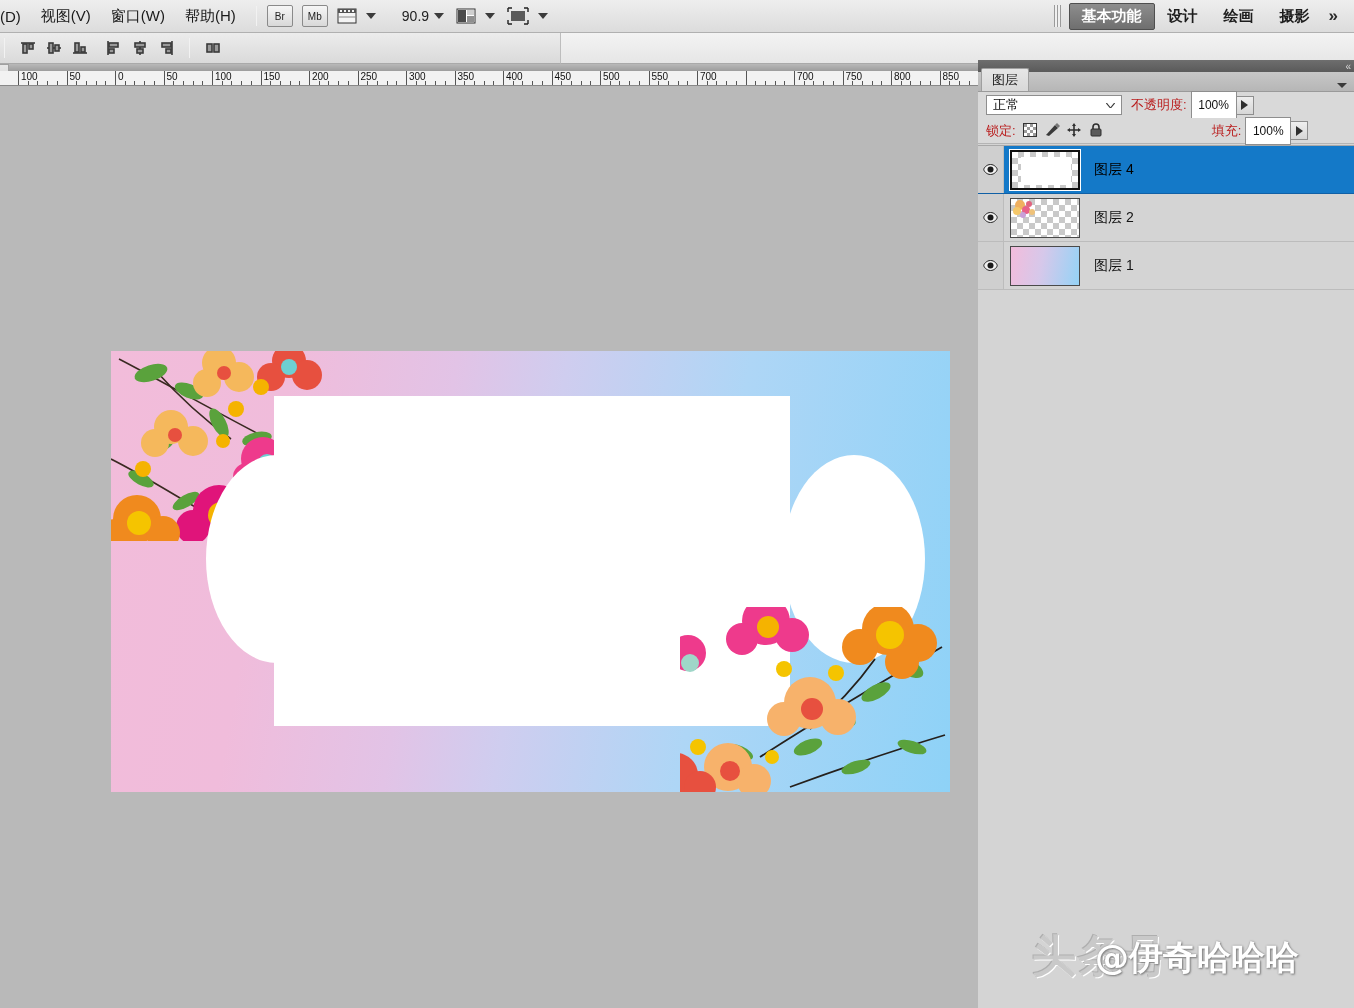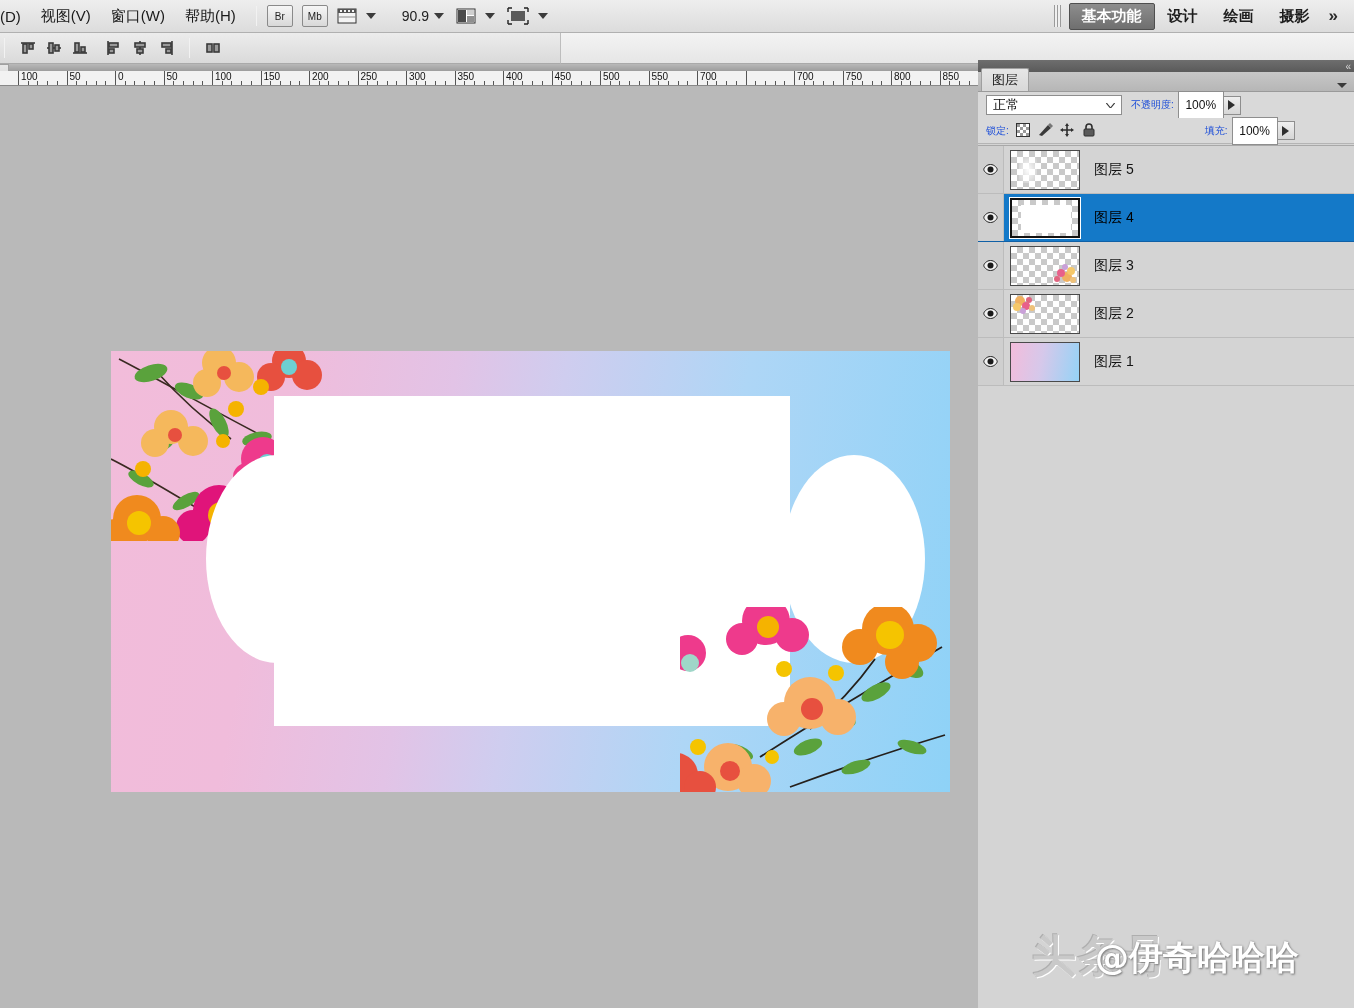--- a/index.html
+++ b/index.html
@@ -125,21 +125,21 @@
     display:flex; align-items:center; background:#d9d9d9; padding-left:8px;
   }
   .blend-select {
     width: 136px; height: 20px; background:#fff; border:1px solid #8e8e8e;
     font-size: 13px; color:#111; display:flex; align-items:center;
     padding-left: 6px; position:relative;
   }
   .sel-chev {
     position:absolute; right:6px; top:7px; width:9px; height:5px;
   }
-  .lbl { font-size:10px; color:#1d4ed8; margin-left:9px; white-space:nowrap; }
+  .lbl { font-size:13px; color:#b91c1c; margin-left:9px; white-space:nowrap; }
   .numfield {
     width: 46px; height: 28px; background:#fff; border:1px solid #8e8e8e;
     font-size: 12px; color:#111; display:flex; align-items:center;
     justify-content:center; margin-left:4px;
   }
   .arrow-btn {
     width: 17px; height: 19px; background: linear-gradient(#efefef,#d6d6d6);
     border:1px solid #8e8e8e; border-left:none;
     display:flex;align-items:center;justify-content:center;
   }
@@ -655,60 +655,31 @@
         </svg>
       </div>
       <span class="lbl" style="margin-left:108px;">填充:</span>
       <div class="numfield">100%</div>
       <div class="arrow-btn">
           <span class="arrow-right"></span>
         </div>
     </div>
 
     <div class="layer-list" id="layer-list">
-        <div class="layer-row">
-          <div class="eye-cell">
-            <svg width="15" height="11" viewBox="0 0 15 11">
-              <path d="M7.5 0.5 C11.5 0.5 14.2 4 14.2 5.5 C14.2 7 11.5 10.5 7.5 10.5 C3.5 10.5 0.8 7 0.8 5.5 C0.8 4 3.5 0.5 7.5 0.5 Z" fill="#f2f2f2" stroke="#222" stroke-width="1"></path>
-              <circle cx="7.5" cy="5.5" r="3" fill="#1a1a1a"></circle>
-            </svg>
-          </div>
-          <div class="thumb">
-            <div style="position:absolute;left:8px;top:6px;width:18px;height:26px;background:radial-gradient(ellipse at center,rgba(255,255,255,0.95),rgba(255,255,255,0));"></div>
-          </div>
-          <div class="layer-name">图层 5</div>
-        </div>
         <div class="layer-row selected">
           <div class="eye-cell">
             <svg width="15" height="11" viewBox="0 0 15 11">
               <path d="M7.5 0.5 C11.5 0.5 14.2 4 14.2 5.5 C14.2 7 11.5 10.5 7.5 10.5 C3.5 10.5 0.8 7 0.8 5.5 C0.8 4 3.5 0.5 7.5 0.5 Z" fill="#f2f2f2" stroke="#222" stroke-width="1"></path>
               <circle cx="7.5" cy="5.5" r="3" fill="#1a1a1a"></circle>
             </svg>
           </div>
           <div class="thumb">
             <div class="thumb-white"></div>
           </div>
           <div class="layer-name">图层 4</div>
-        </div>
-        <div class="layer-row">
-          <div class="eye-cell">
-            <svg width="15" height="11" viewBox="0 0 15 11">
-              <path d="M7.5 0.5 C11.5 0.5 14.2 4 14.2 5.5 C14.2 7 11.5 10.5 7.5 10.5 C3.5 10.5 0.8 7 0.8 5.5 C0.8 4 3.5 0.5 7.5 0.5 Z" fill="#f2f2f2" stroke="#222" stroke-width="1"></path>
-              <circle cx="7.5" cy="5.5" r="3" fill="#1a1a1a"></circle>
-            </svg>
-          </div>
-          <div class="thumb"><svg width="68" height="38" viewBox="0 0 68 38">
-              <circle cx="56" cy="30" r="5" fill="#f0b060"></circle>
-              <circle cx="50" cy="26" r="4" fill="#e8608a"></circle>
-              <circle cx="60" cy="24" r="4" fill="#f5c86a"></circle>
-              <circle cx="46" cy="32" r="3" fill="#e0647f"></circle>
-              <circle cx="54" cy="20" r="3" fill="#c9a0d8"></circle>
-              <circle cx="62" cy="33" r="3" fill="#efc27a"></circle>
-            </svg></div>
-          <div class="layer-name">图层 3</div>
         </div>
         <div class="layer-row">
           <div class="eye-cell">
             <svg width="15" height="11" viewBox="0 0 15 11">
               <path d="M7.5 0.5 C11.5 0.5 14.2 4 14.2 5.5 C14.2 7 11.5 10.5 7.5 10.5 C3.5 10.5 0.8 7 0.8 5.5 C0.8 4 3.5 0.5 7.5 0.5 Z" fill="#f2f2f2" stroke="#222" stroke-width="1"></path>
               <circle cx="7.5" cy="5.5" r="3" fill="#1a1a1a"></circle>
             </svg>
           </div>
           <div class="thumb"><svg width="68" height="38" viewBox="0 0 68 38">
               <circle cx="9" cy="6" r="5" fill="#f0b060"></circle>

